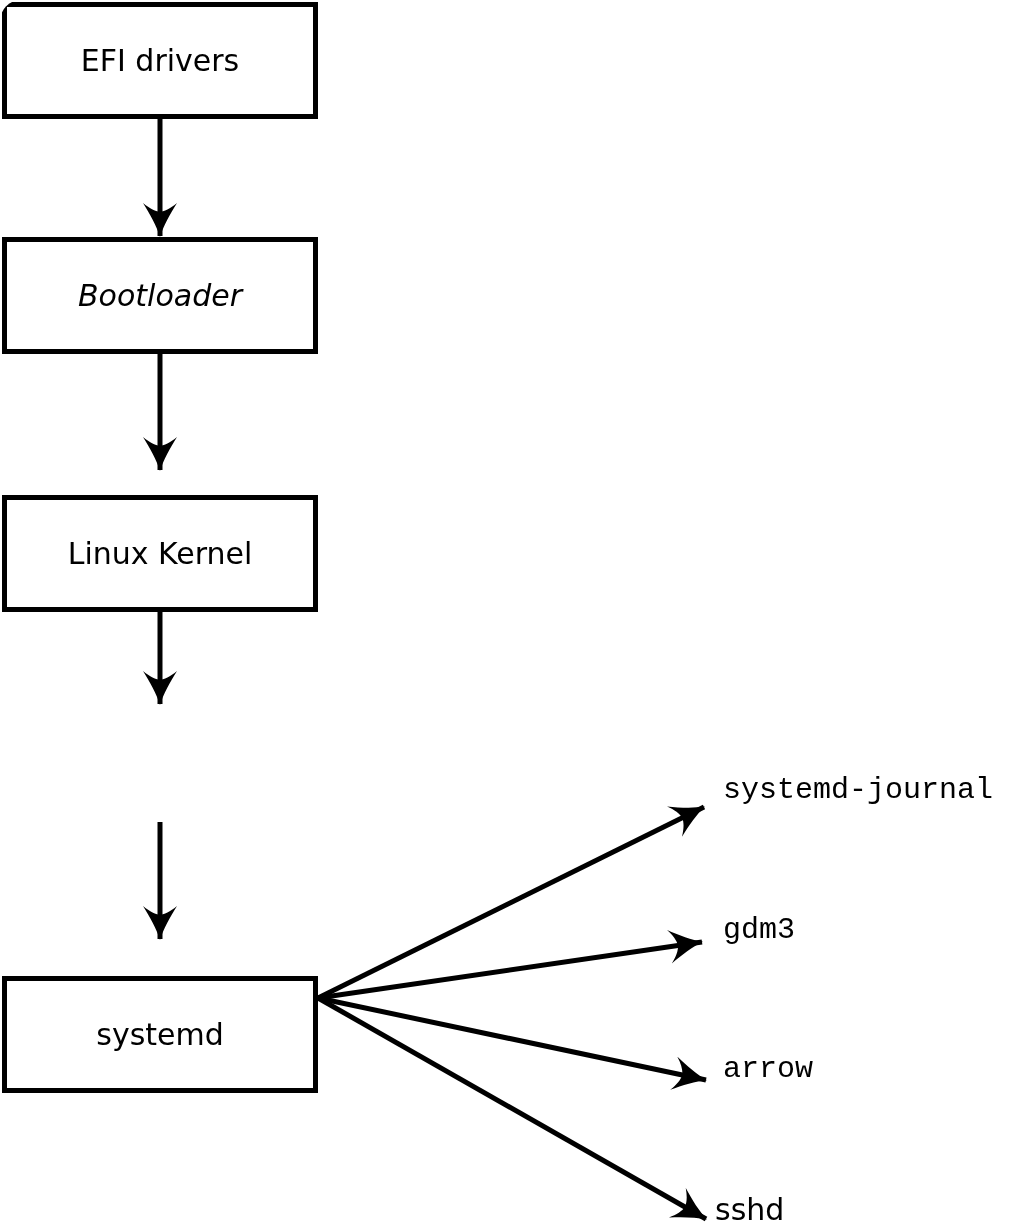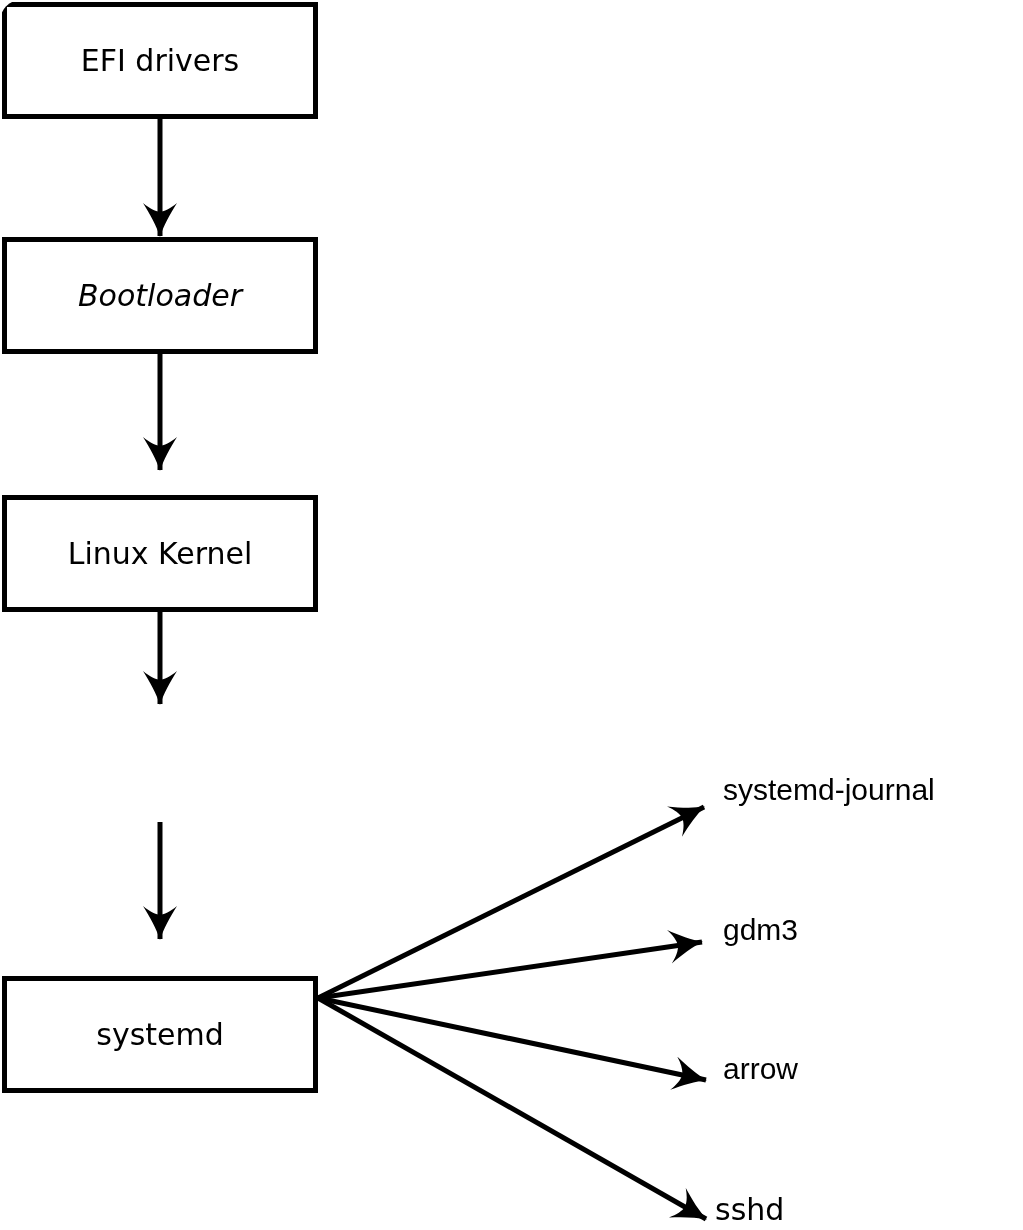--- a/index.html
+++ b/index.html
@@ -35,21 +35,21 @@
   #box-systemd   { top: 940px; margin-top: 36px; }
 
   #arrow-layer {
     position: absolute;
     left: 0; top: 0;
     width: 1023px;
     height: 1230px;
   }
   .fan-label {
     position: absolute;
-    font-family: Liberation Sans, sans-serif;
+    font-family: Liberation Mono, monospace;
     font-size: 30px;
     line-height: 38px;
     white-space: nowrap;
   }
   #label-journal { left: 723px; top: 771px; }
   #label-gdm3    { left: 723px; top: 911px; }
   #label-getty   { left: 723px; top: 1050px; }
   #label-sshd    { left: 715px; top: 1191px;
                    font-family: "DejaVu Sans", "Liberation Sans", sans-serif; text-align: right; }
   #note {

